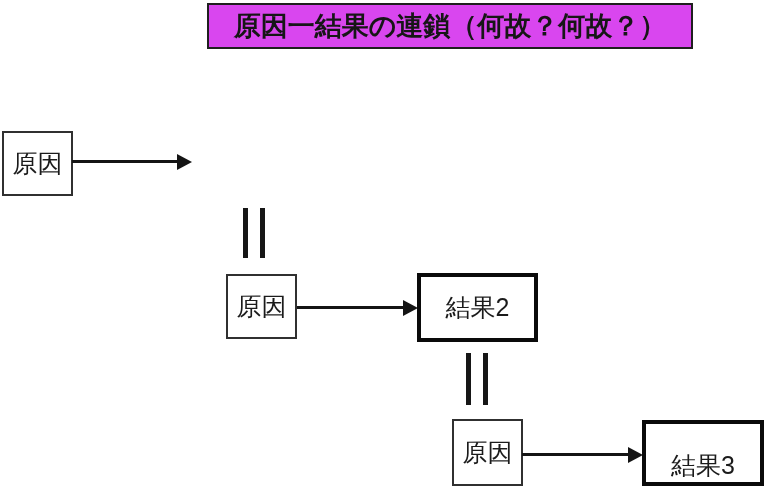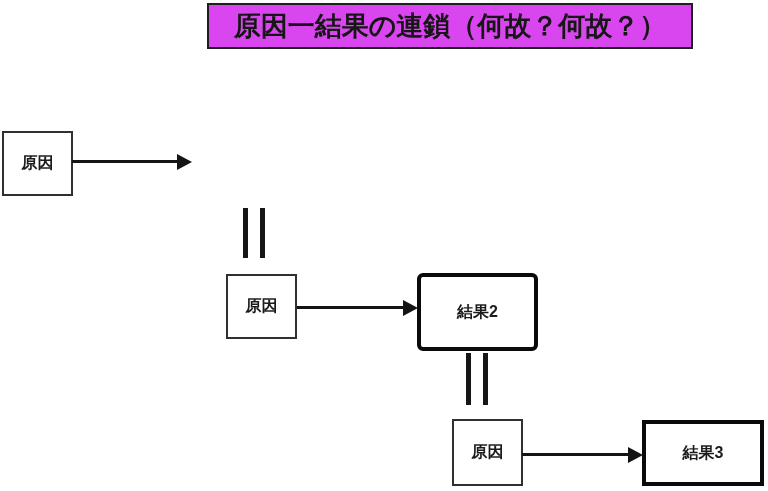--- a/index.html
+++ b/index.html
@@ -38,22 +38,22 @@
   }
   .node {
     position: absolute;
     box-sizing: border-box;
     background: #ffffff;
     display: flex;
     align-items: center;
     justify-content: center;
   }
   .node .label {
-    font-size: 16px;
-    font-weight: bold;
+    font-size: 25px;
+    font-weight: normal;
     white-space: nowrap;
     color: #1b1b1b;
   }
   .cause {
     border: 2px solid #303030;
   }
   .result {
     border: 4px solid #0a0a0a;
   }
   .arrow {
@@ -106,30 +106,30 @@
 
   <div class="connector" style="left:243px; top:208px; height:50px;"></div>
 
   <div class="node cause" style="left:226px; top:274px; width:71px; height:65px;">
     <span class="label">原因</span>
   </div>
   <div class="arrow" style="left:297px; top:300px; width:121px;">
     <div class="arrow-line"></div>
     <div class="arrow-head"></div>
   </div>
-  <div class="node result" style="left:417px; top:273px; width:121px; height:78px;border-radius:6px;">
+  <div class="node result" style="left:417px; top:273px; width:121px; height:69px;">
     <span class="label">結果2</span>
   </div>
 
   <div class="connector" style="left:466px; top:353px; height:52px;"></div>
 
   <div class="node cause" style="left:452px; top:419px; width:71px; height:67px;">
     <span class="label">原因</span>
   </div>
   <div class="arrow" style="left:522px; top:447px; width:121px;">
     <div class="arrow-line"></div>
     <div class="arrow-head"></div>
   </div>
-  <div class="node result" style="left:642px; top:420px; width:122px; height:66px;">
+  <div class="node result" style="left:642px; top:420px; width:122px; height:66px;align-items:flex-end;">
     <span class="label">結果3</span>
   </div>
 
 </div>
 
 </body></html>

